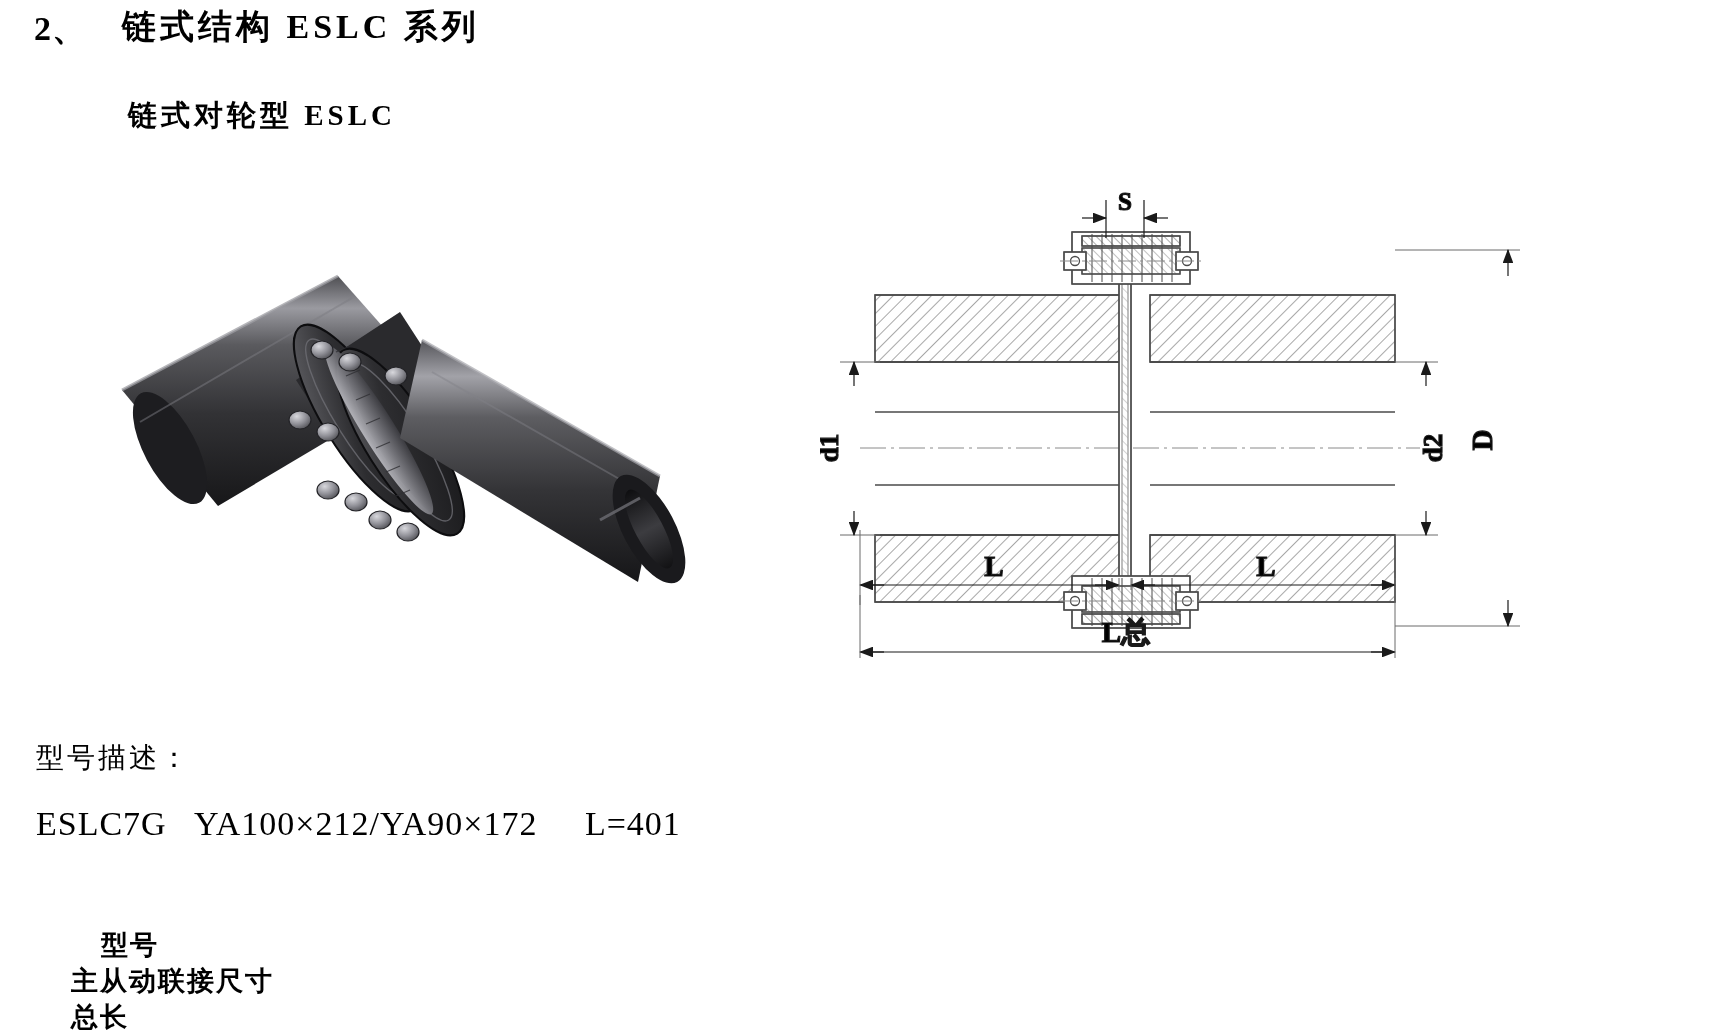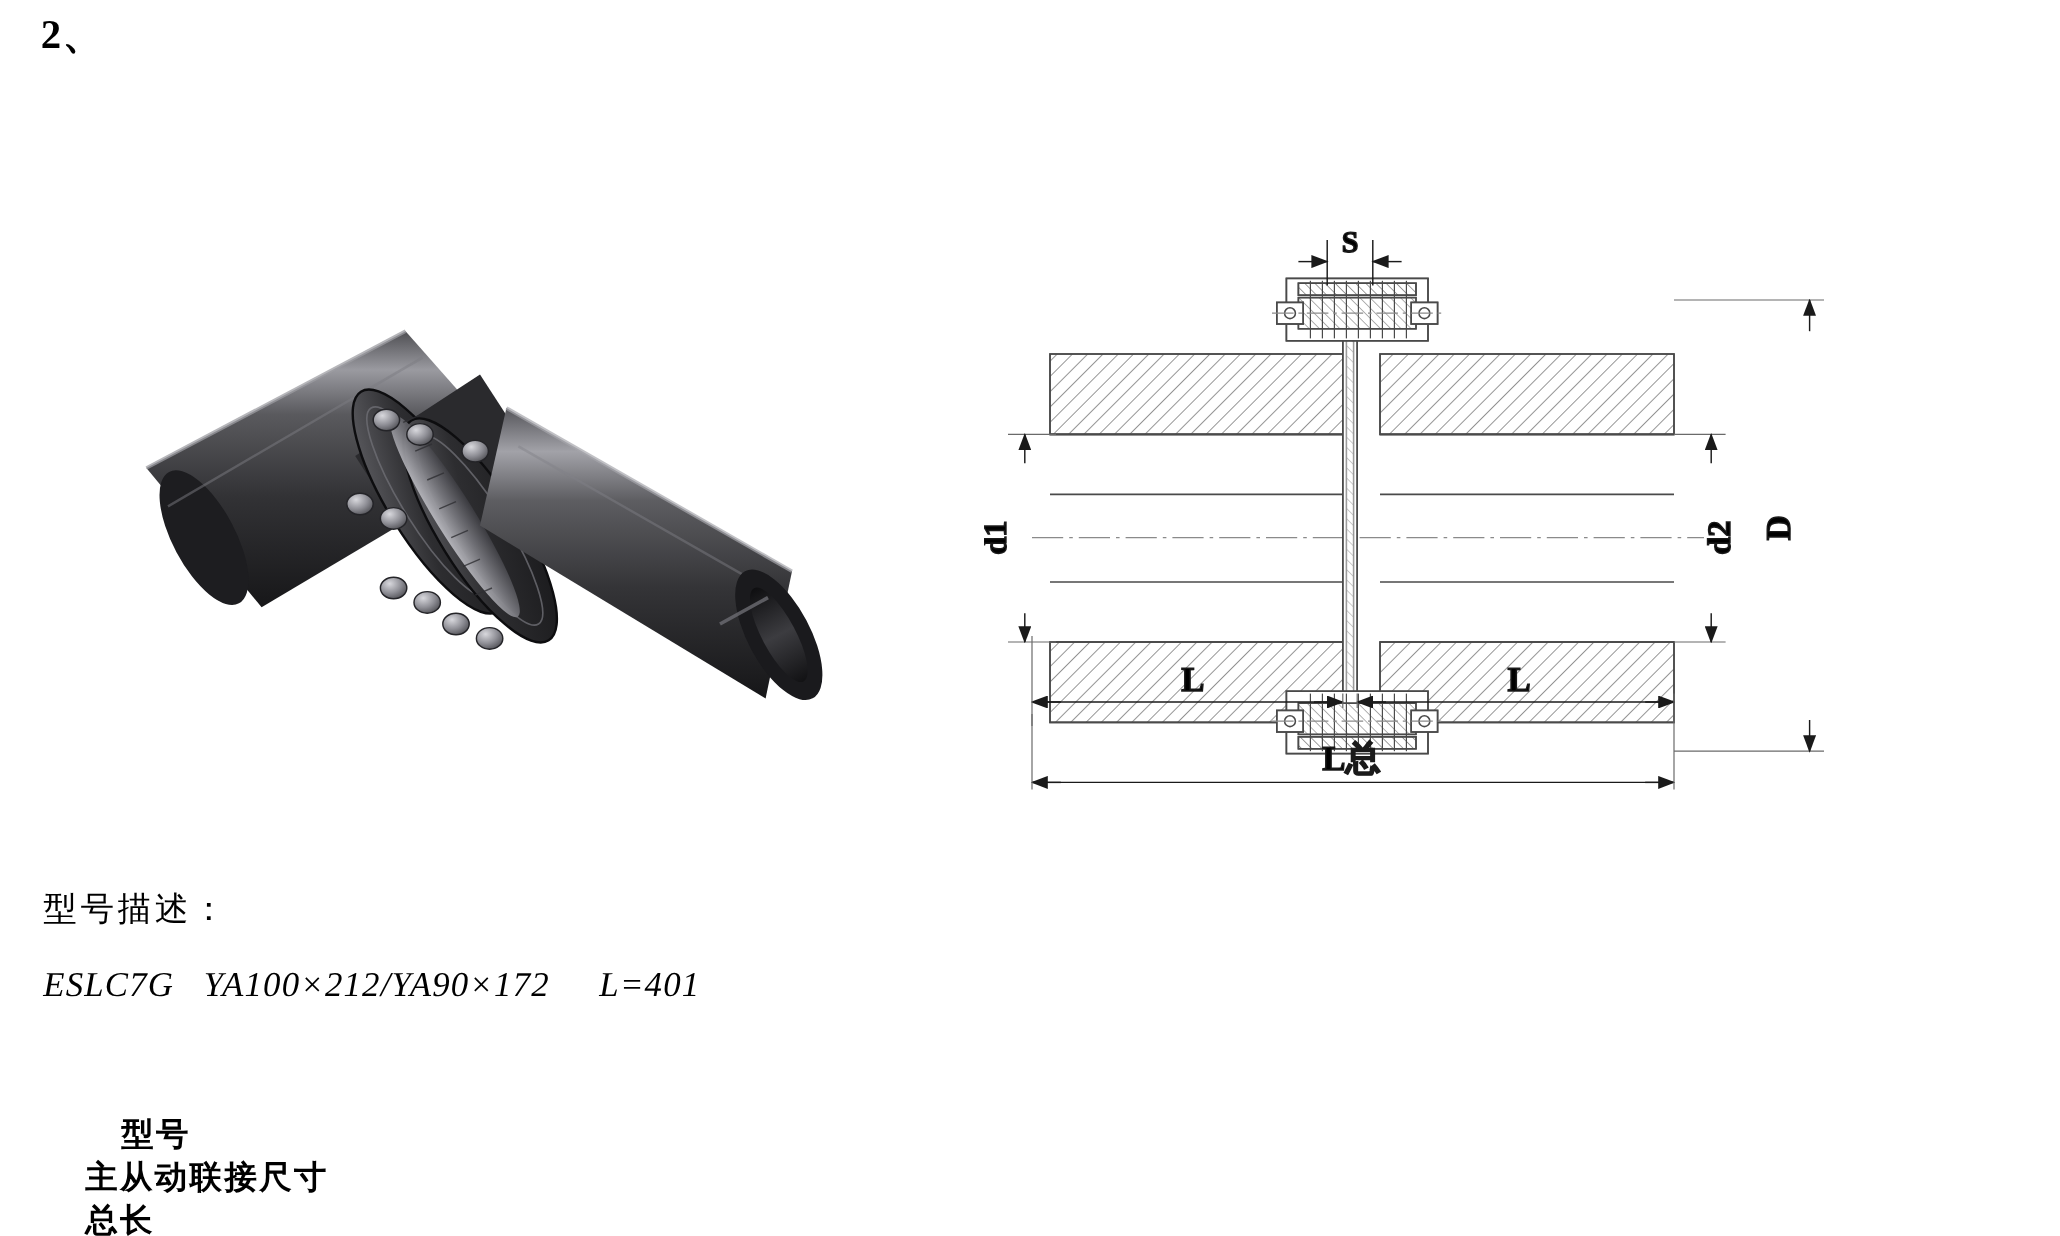--- a/index.html
+++ b/index.html
@@ -8,21 +8,21 @@
 
   .page{position:absolute;inset:0;}
 
   
   .h-num{position:absolute;left:34px;top:6px;font-size:34px;font-weight:700;letter-spacing:1px;}
   .h-main{position:absolute;left:122px;top:4px;font-size:34px;font-weight:700;letter-spacing:4px;}
   .h-sub{position:absolute;left:128px;top:96px;font-size:29px;font-weight:700;letter-spacing:4px;}
 
   
   .desc-title{position:absolute;left:36px;top:739px;font-size:28px;font-weight:400;letter-spacing:3px;}
-  .desc-line{position:absolute;left:36px;top:805px;font-size:29px;letter-spacing:1px;white-space:pre;font-style:italic;}
+  .desc-line{position:absolute;left:36px;top:805px;font-size:34px;letter-spacing:1px;white-space:pre;}
   .legend-row{position:absolute;left:36px;top:862px;font-size:27px;font-weight:700;white-space:pre;letter-spacing:2px;}
   .legend-row span{display:inline-block;}
   .lg1{width:212px;padding-left:30px;margin-top:34px;}
   .lg2{width:300px;}
   .lg3{width:120px;}
 
   
   .photo{position:absolute;left:100px;top:190px;width:620px;height:450px;}
   .photo svg{display:block;}
 
@@ -31,20 +31,22 @@
   .drawing svg{display:block;}
 
   .dim-label{font-family:"Liberation Serif","DejaVu Serif",serif;font-weight:700;fill:#000;}
 </style>
 </head>
 <body>
 
 <div class="page">
 
   <div class="h-num">2、</div>
+  <div class="h-main">链式结构 ESLC 系列</div>
+  <div class="h-sub">链式对轮型 ESLC</div>
 
   <div class="photo">
     <svg width="620" height="450" viewBox="0 0 620 450" xmlns="http://www.w3.org/2000/svg">
       <defs>
         <linearGradient id="tubeL" x1="0" y1="0" x2="0" y2="1">
           <stop offset="0%" stop-color="#4f4f53"></stop>
           <stop offset="14%" stop-color="#9a9aa0"></stop>
           <stop offset="30%" stop-color="#5a5a5e"></stop>
           <stop offset="60%" stop-color="#323235"></stop>
           <stop offset="100%" stop-color="#171719"></stop>

